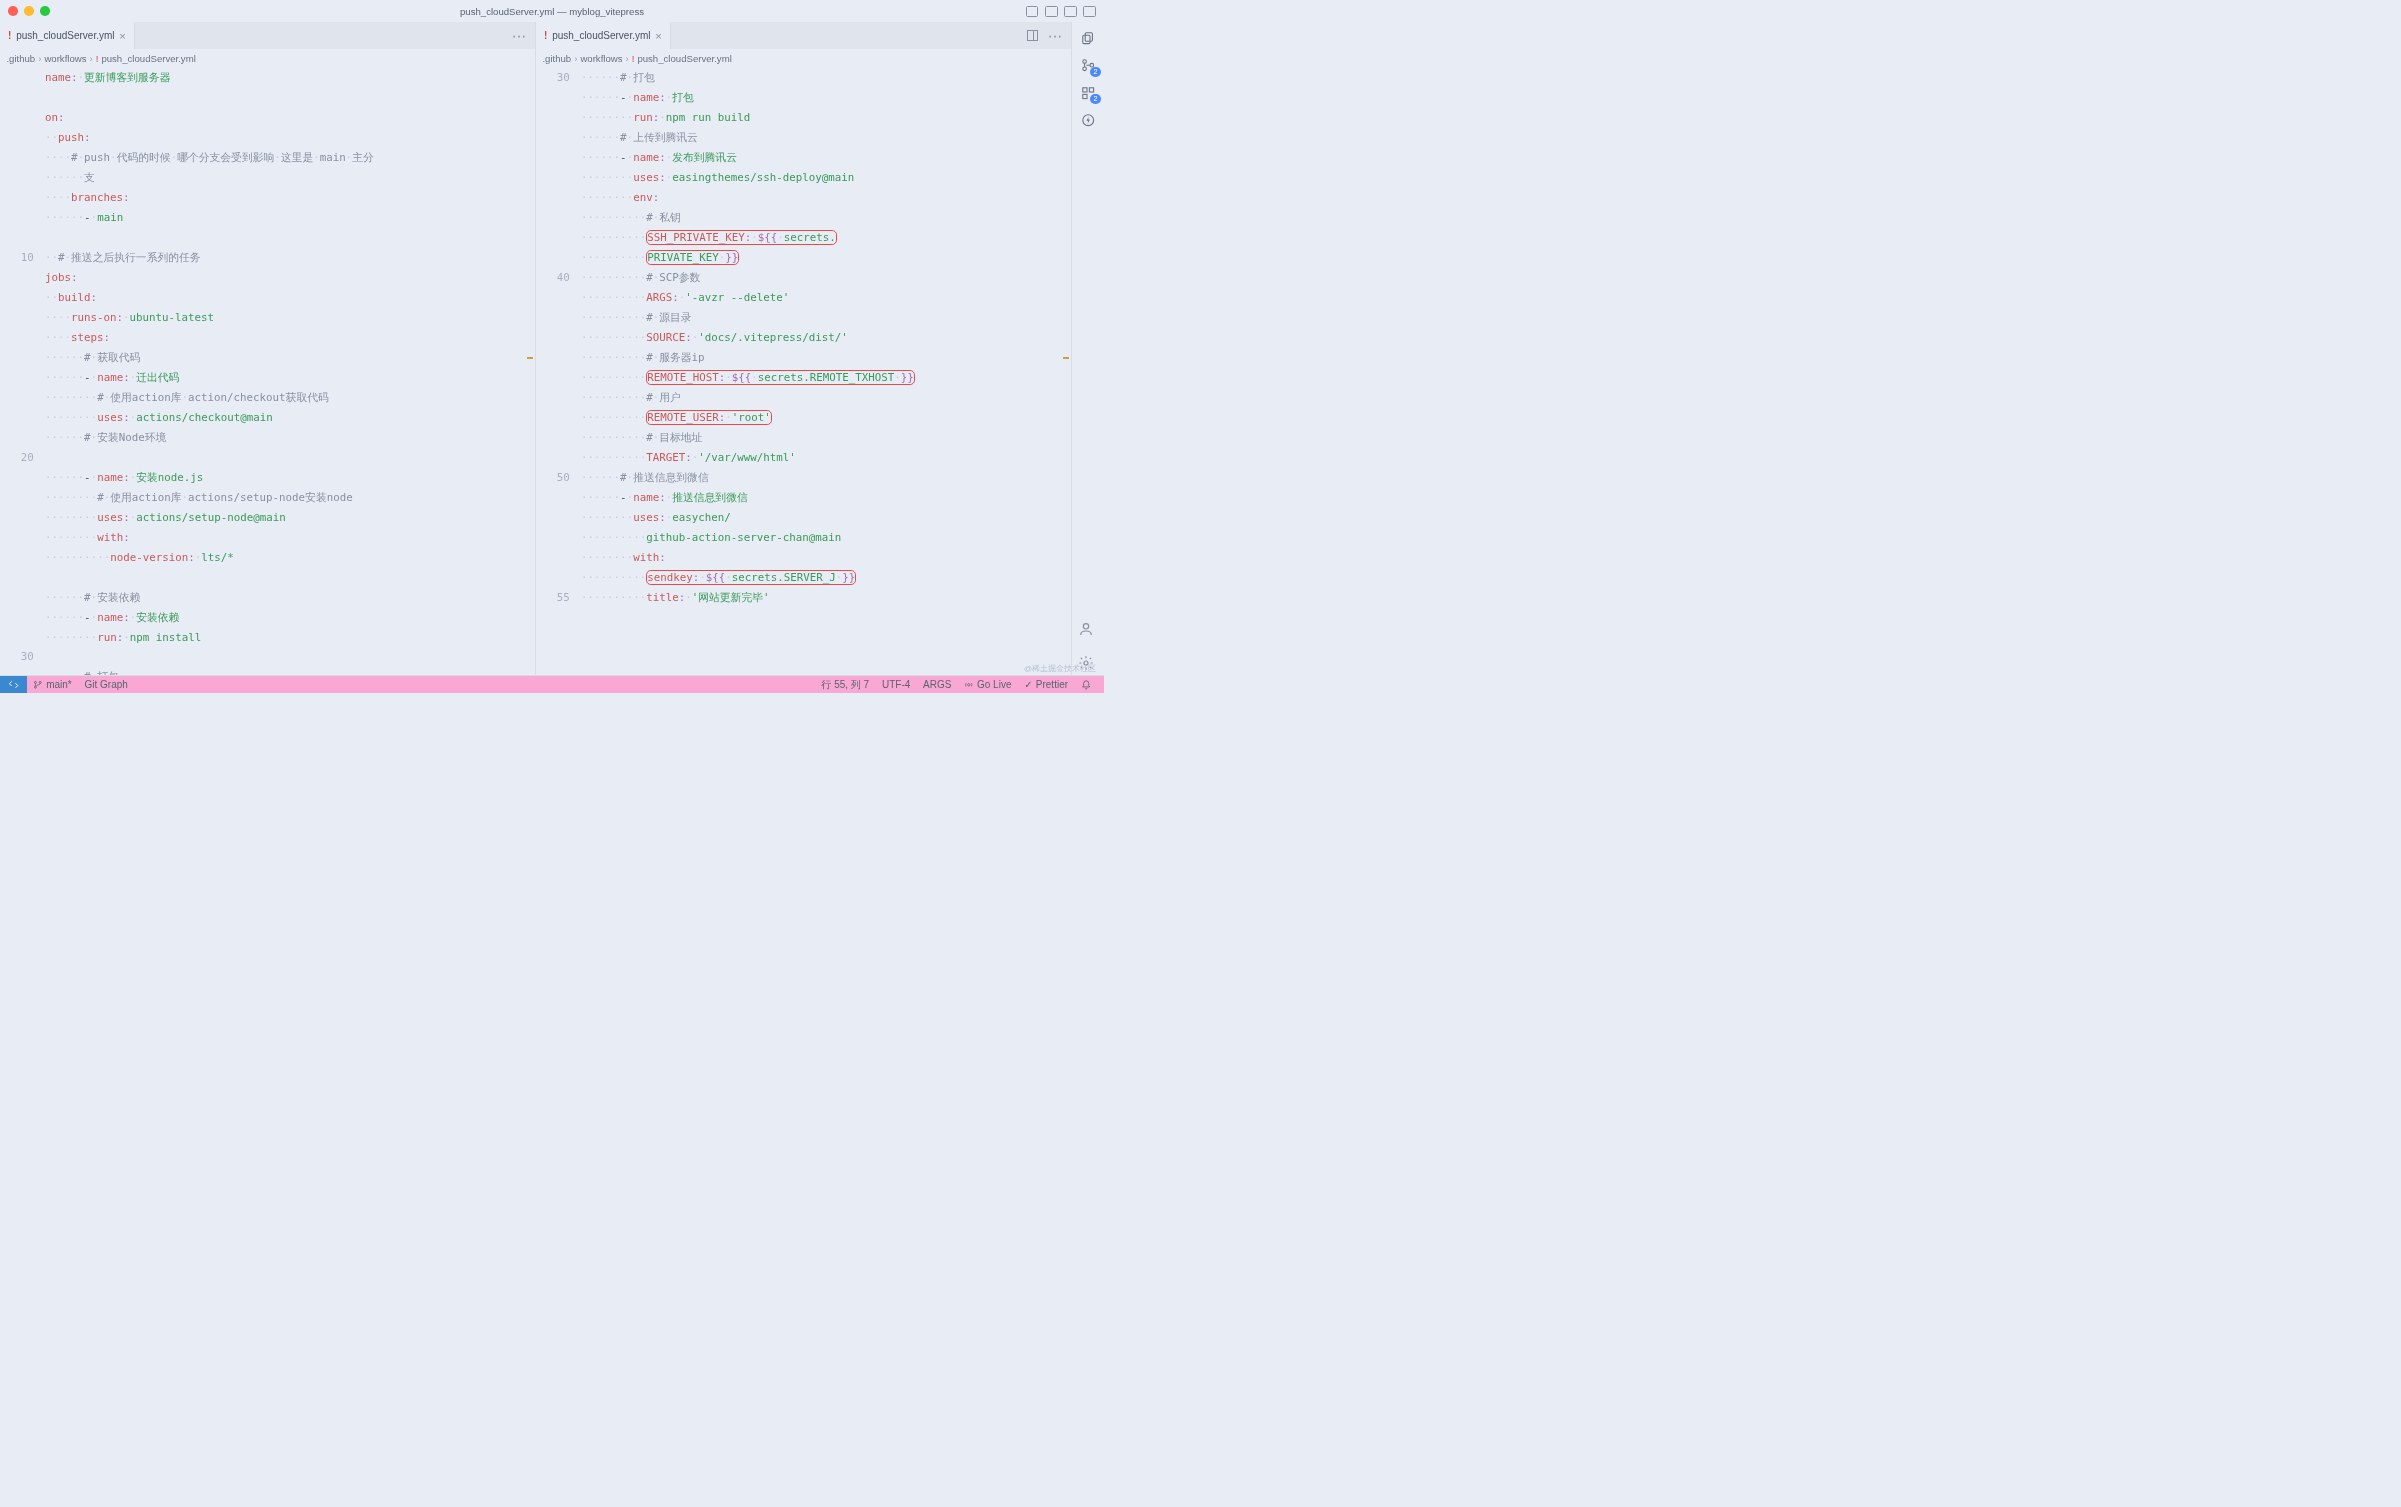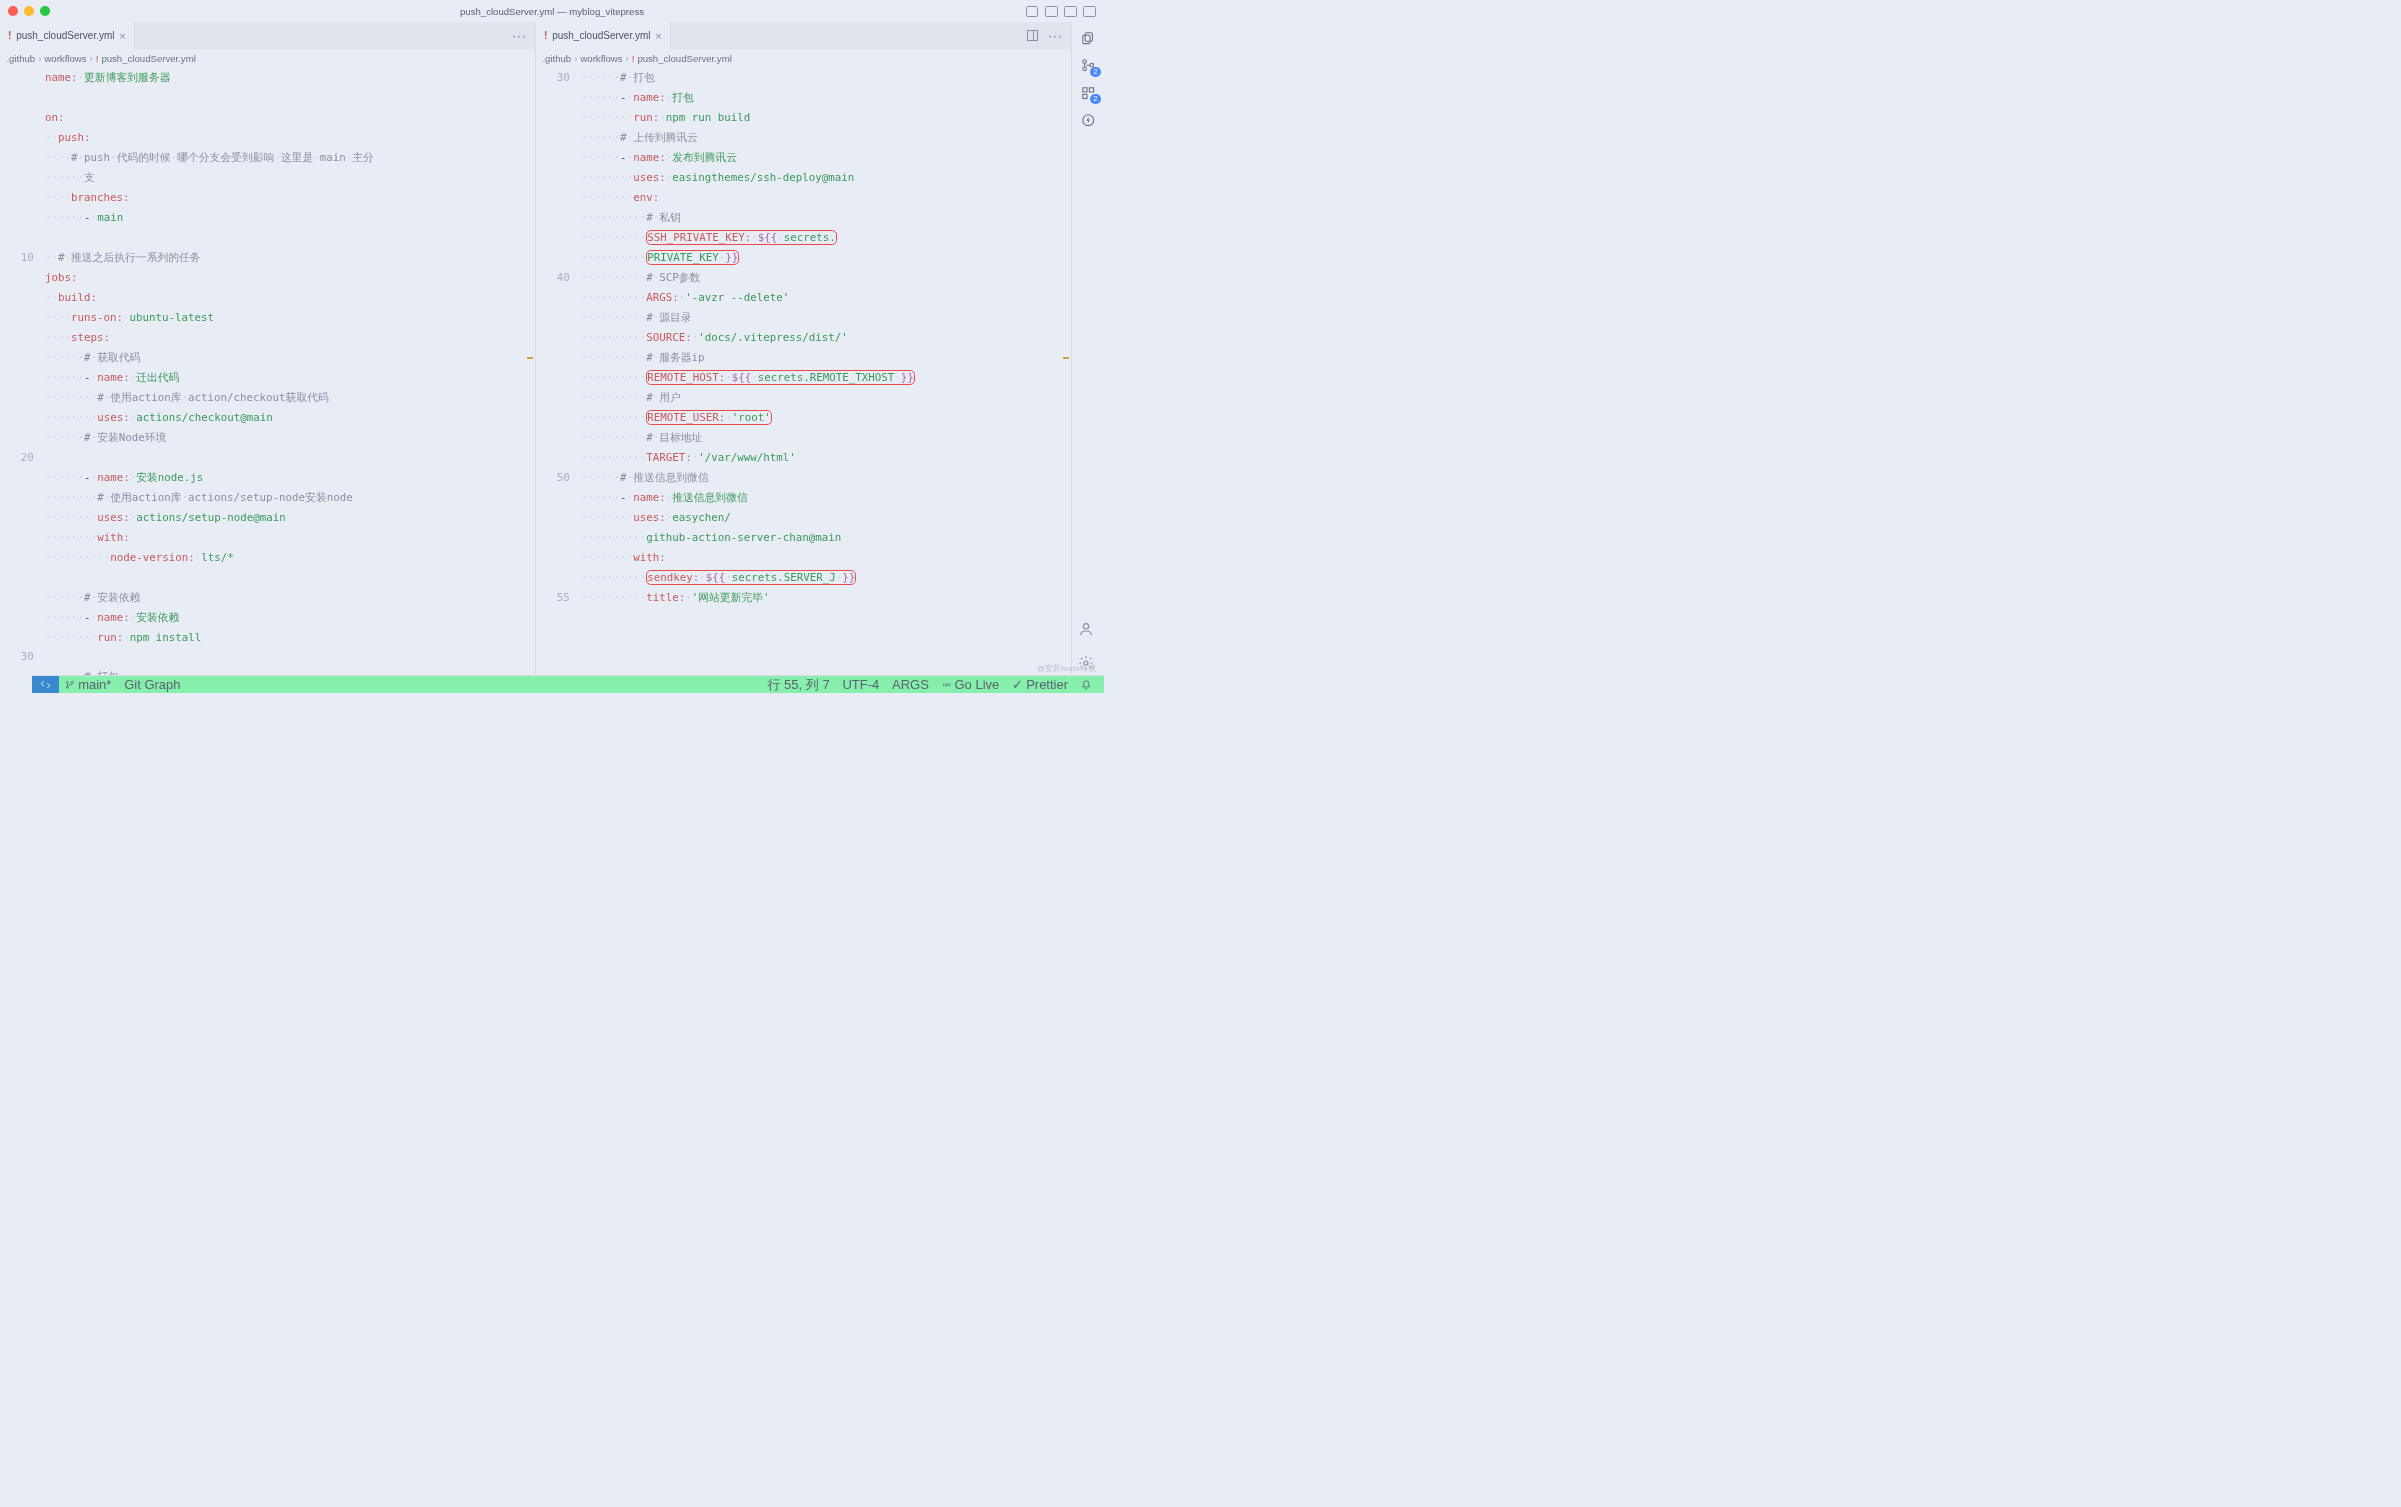--- a/index.html
+++ b/index.html
@@ -83,26 +83,25 @@
 .code .op { color: #a56ab0; }
 
 .redbox { border: 1.6px solid #e84a4a; border-radius: 4.8px; padding: 0 0; display:inline;}
 
 .minimap-tick { position:absolute; right:1.6px; width:6.4px; height:1.6px; background:#d0a040; }
 
 .statusbar {
   height: 17.6px;
   display: flex;
   align-items: center;
-  background: #86efac;
+  background: #f9a8d4;
   border-top: 0.8px solid #d8dce4;
-  font-size: 13px;
+  font-size: 10px;
   color: #5a6270;
   padding-right: 6.4px;
-  margin-left: 32px;
 }
 .status-remote { width: 27px; height: 100%; background: #3a88d0; color:#fff; display:flex; align-items:center; justify-content:center; font-size:9.6px;}
 .statusbar .s-item { padding: 0 6.4px; display:flex; align-items:center; gap:3.2px; }
 .statusbar .spacer { flex: 1; }
 .wmark { position:absolute; right:8px; bottom:19px; font-size:8px; color:#b8c0d0; }
 .gear-bottom { position:absolute; right:9.6px; bottom:22.4px; color:#8a92a0;}
 .avatar-bottom { position:absolute; right:9.6px; bottom:56px; color:#8a92a0;}
 
 svg { display:block; }
 </style>
@@ -280,21 +279,21 @@
         <circle cx="12" cy="8" r="4"></circle>
         <path d="M4 21c0-4 4-6 8-6s8 2 8 6"></path>
       </svg>
   </div>
   <div class="gear-bottom">
     <svg width="16" height="16" viewBox="0 0 24 24" fill="none" stroke="#8a92a0" stroke-width="1.8">
         <circle cx="12" cy="12" r="3"></circle>
         <path d="M12 2v3M12 19v3M4.2 4.2l2.1 2.1M17.7 17.7l2.1 2.1M2 12h3M19 12h3M4.2 19.8l2.1-2.1M17.7 6.3l2.1-2.1"></path>
       </svg>
   </div>
-  <div class="wmark">@安装Node环境</div>
+  <div class="wmark">@稀土掘金技术社区</div>
 
   <div class="statusbar">
     <div class="status-remote">
       <svg width="11.2" height="11.2" viewBox="0 0 24 24" fill="none" stroke="#fff" stroke-width="2">
           <path d="M8 5l-5 5 5 5M16 9l5 5-5 5"></path>
         </svg>
     </div>
     <div class="s-item">
       <svg width="9.6" height="9.6" viewBox="0 0 24 24" fill="none" stroke="#5a6270" stroke-width="2">
           <circle cx="6" cy="6" r="2.5"></circle>

